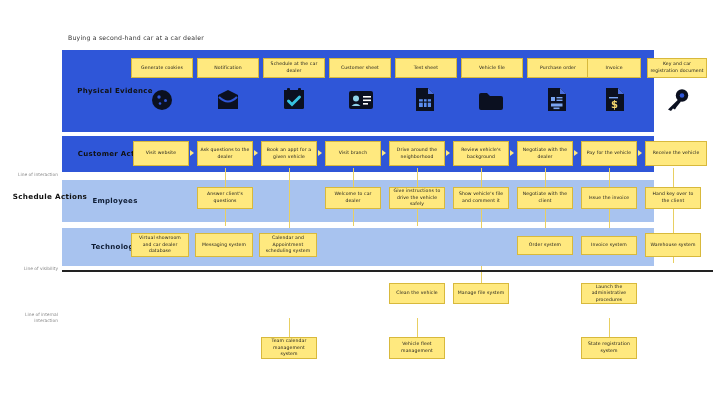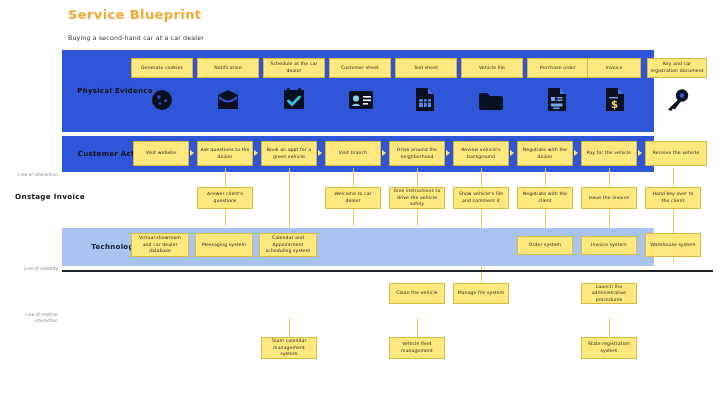--- a/index.html
+++ b/index.html
@@ -90,21 +90,20 @@
     width:84px;text-align:center;
     font-size:7.2px;font-weight:bold;color:#111;line-height:1.5;
     letter-spacing:.3px;
   }
 </style>
 </head>
 <body>
 
 <div id="canvas">
 
-  <div class="title">Service Blueprint</div>
   <div class="subtitle">Buying a second-hand car at a car dealer</div>
 
   <div class="band band-blue" style="top:50px;height:82px;">
     <div class="rowlabel">Physical Evidence</div>
   </div>
 
   <div class="box" style="left:131px;top:58px;width:62px;height:20px;">Generate cookies</div>
   <div class="box" style="left:197px;top:58px;width:62px;height:20px;">Notification</div>
   <div class="box" style="left:263px;top:58px;width:62px;height:20px;">Schedule at the car dealer</div>
   <div class="box" style="left:329px;top:58px;width:62px;height:20px;">Customer sheet</div>
@@ -199,20 +198,23 @@
   <div class="arrow" style="left:510px;top:150px;"></div>
   <div class="box" style="left:517px;top:141px;width:56px;height:25px;">Negotiate with the dealer</div>
   <div class="arrow" style="left:574px;top:150px;"></div>
   <div class="box" style="left:581px;top:141px;width:56px;height:25px;">Pay for the vehicle</div>
   <div class="arrow" style="left:638px;top:150px;"></div>
   <div class="box" style="left:645px;top:141px;width:62px;height:25px;">Receive the vehicle</div>
 
   <div class="sepline sep-dashed" style="top:176px;border-top-color:#ffffff;"></div>
   <div class="sep-label" style="top:172px;">Line of interaction</div>
 
+  <div class="band band-lightblue" style="top:180px;height:42px;">
+    <div class="rowlabel light">Employees</div>
+  </div>
 
   <div class="vline" style="left:225px;top:168px;height:58px;"></div>
   <div class="vline" style="left:289px;top:168px;height:95px;"></div>
   <div class="vline" style="left:353px;top:168px;height:58px;"></div>
   <div class="vline" style="left:417px;top:168px;height:58px;"></div>
   <div class="vline" style="left:481px;top:168px;height:130px;"></div>
   <div class="vline" style="left:545px;top:168px;height:95px;"></div>
   <div class="vline" style="left:609px;top:168px;height:95px;"></div>
   <div class="vline" style="left:673px;top:168px;height:95px;"></div>
 
@@ -228,21 +230,21 @@
     <div class="rowlabel light">Technology</div>
   </div>
 
   <div class="box" style="left:131px;top:233px;width:58px;height:24px;">Virtual showroom and car dealer database</div>
   <div class="box" style="left:195px;top:233px;width:58px;height:24px;">Messaging system</div>
   <div class="box" style="left:259px;top:233px;width:58px;height:24px;">Calendar and Appointment scheduling system</div>
   <div class="box" style="left:517px;top:236px;width:56px;height:19px;">Order system</div>
   <div class="box" style="left:581px;top:236px;width:56px;height:19px;">Invoice system</div>
   <div class="box" style="left:645px;top:233px;width:56px;height:24px;">Warehouse system</div>
 
-  <div class="grouplabel" style="top:192px;">Onstage Invoice</div>
+  <div class="grouplabel" style="top:192px;">Schedule Actions</div>
 
   <div class="sepline sep-solid" style="top:270px;"></div>
   <div class="sep-label" style="top:266px;">Line of visibility</div>
 
 
   <div class="box" style="left:389px;top:283px;width:56px;height:21px;">Clean the vehicle</div>
   <div class="box" style="left:453px;top:283px;width:56px;height:21px;">Manage file system</div>
   <div class="box" style="left:581px;top:283px;width:56px;height:21px;">Launch the administrative procedures</div>
 
   <div class="sepline sep-dashed-dark" style="top:320px;"></div>

